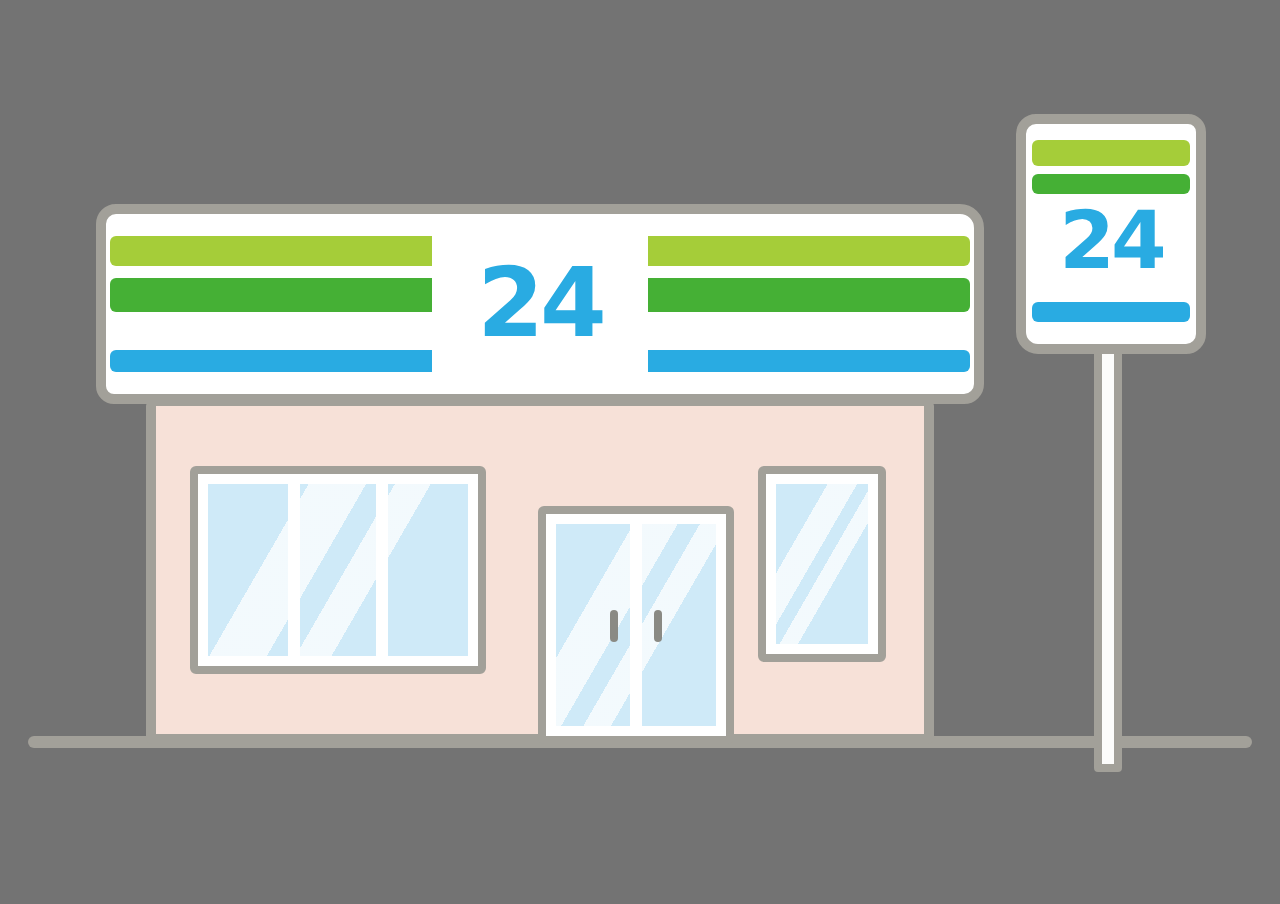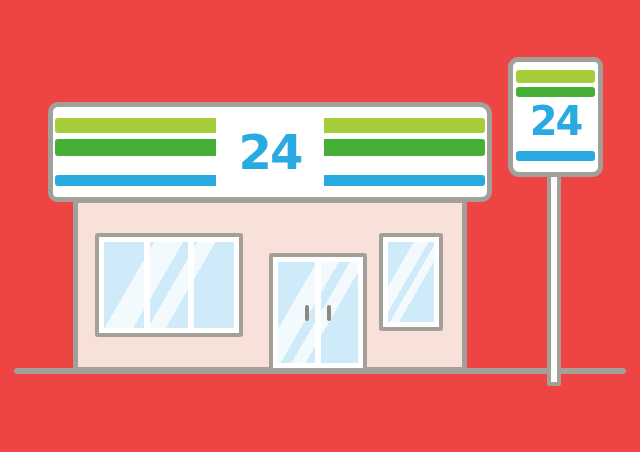--- a/index.html
+++ b/index.html
@@ -5,21 +5,21 @@
   html, body {
     margin: 0;
     padding: 0;
     background: #ffffff;
     font-family: "DejaVu Sans", "Liberation Sans", sans-serif;
   }
   .canvas {
     position: relative;
     width: 640px;
     height: 452px;
-    background: #ef4444;
+    background: #737373;
     overflow: hidden;
   }
   
   .awning {
     position: absolute;
     left: 48px; top: 102px;
     width: 444px; height: 100px;
     box-sizing: border-box;
     background: #ffffff;
     border: 5px solid #a2a099;

